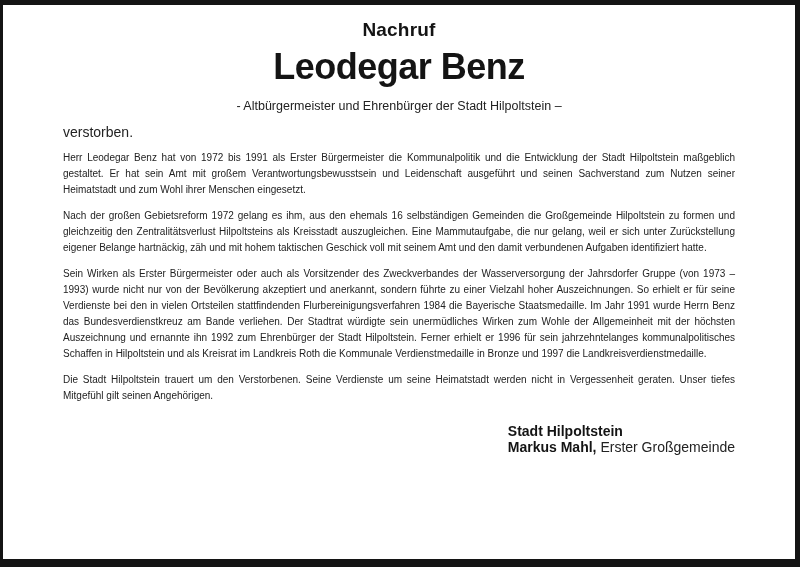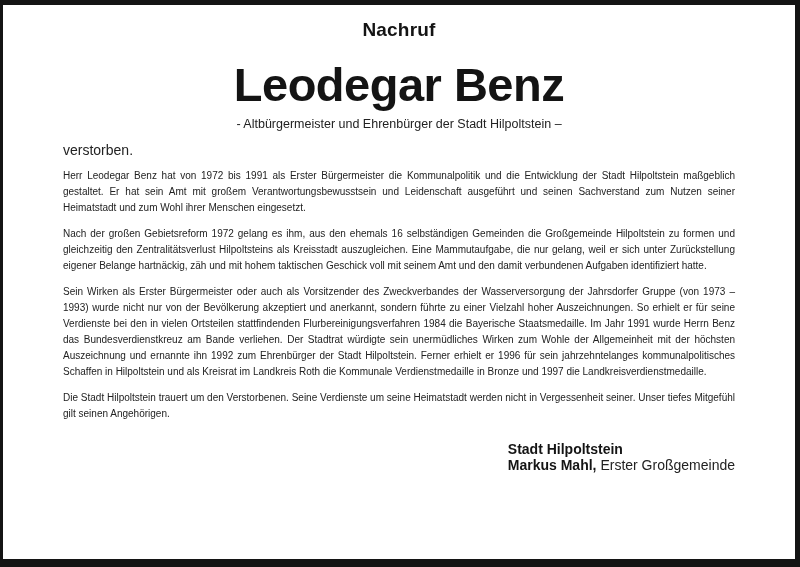--- a/index.html
+++ b/index.html
@@ -37,25 +37,25 @@
     margin-top:14px;
   }
   .intro-line{
     font-size:14px;
     line-height:18px;
     margin-top:5px;
   }
   .deceased-name{
     text-align:center;
     font-weight:bold;
-    font-size:47px;
+    font-size:36px;
     line-height:46px;
     letter-spacing:-0.5px;
     color:var(--heading);
-    margin-top:21px;
+    margin-top:3px;
   }
   .honorific-line{
     text-align:center;
     font-size:12.5px;
     line-height:15px;
     margin-top:9px;
   }
   .verb-line{
     font-size:14px;
     line-height:16px;
@@ -99,21 +99,21 @@
     <div class="honorific-line">- Altbürgermeister und Ehrenbürger der Stadt Hilpoltstein –</div>
 
     <div class="verb-line">verstorben.</div>
 
     <p class="body-paragraph">Herr Leodegar Benz hat von 1972 bis 1991 als Erster Bürgermeister die Kommunalpolitik und die Entwicklung der Stadt Hilpoltstein maßgeblich gestaltet. Er hat sein Amt mit großem Verantwortungsbewusstsein und Leidenschaft ausgeführt und seinen Sachverstand zum Nutzen seiner Heimatstadt und zum Wohl ihrer Menschen eingesetzt.</p>
 
     <p class="body-paragraph">Nach der großen Gebietsreform 1972 gelang es ihm, aus den ehemals 16 selbständigen Gemeinden die Großgemeinde Hilpoltstein zu formen und gleichzeitig den Zentralitätsverlust Hilpoltsteins als Kreisstadt auszugleichen. Eine Mammutaufgabe, die nur gelang, weil er sich unter Zurückstellung eigener Belange hartnäckig, zäh und mit hohem taktischen Geschick voll mit seinem Amt und den damit verbundenen Aufgaben identifiziert hatte.</p>
 
     <p class="body-paragraph">Sein Wirken als Erster Bürgermeister oder auch als Vorsitzender des Zweckverbandes der Wasserversorgung der Jahrsdorfer Gruppe (von 1973 – 1993) wurde nicht nur von der Bevölkerung akzeptiert und anerkannt, sondern führte zu einer Vielzahl hoher Auszeichnungen. So erhielt er für seine Verdienste bei den in vielen Ortsteilen stattfindenden Flurbereinigungsverfahren 1984 die Bayerische Staatsmedaille. Im Jahr 1991 wurde Herrn Benz das Bundesverdienstkreuz am Bande verliehen. Der Stadtrat würdigte sein unermüdliches Wirken zum Wohle der Allgemeinheit mit der höchsten Auszeichnung und ernannte ihn 1992 zum Ehrenbürger der Stadt Hilpoltstein. Ferner erhielt er 1996 für sein jahrzehntelanges kommunalpolitisches Schaffen in Hilpoltstein und als Kreisrat im Landkreis Roth die Kommunale Verdienstmedaille in Bronze und 1997 die Landkreisverdienstmedaille.</p>
 
-    <p class="body-paragraph">Die Stadt Hilpoltstein trauert um den Verstorbenen. Seine Verdienste um seine Heimatstadt werden nicht in Vergessenheit seiner. Unser tiefes Mitgefühl gilt seinen Angehörigen.</p>
+    <p class="body-paragraph">Die Stadt Hilpoltstein trauert um den Verstorbenen. Seine Verdienste um seine Heimatstadt werden nicht in Vergessenheit geraten. Unser tiefes Mitgefühl gilt seinen Angehörigen.</p>
 
     <div class="signature">
       <div class="org">Stadt Hilpoltstein</div>
       <div>
         <span class="name">Markus Mahl,</span>
         <span class="title">Erster Großgemeinde</span>
       </div>
     </div>
 
   </div>

